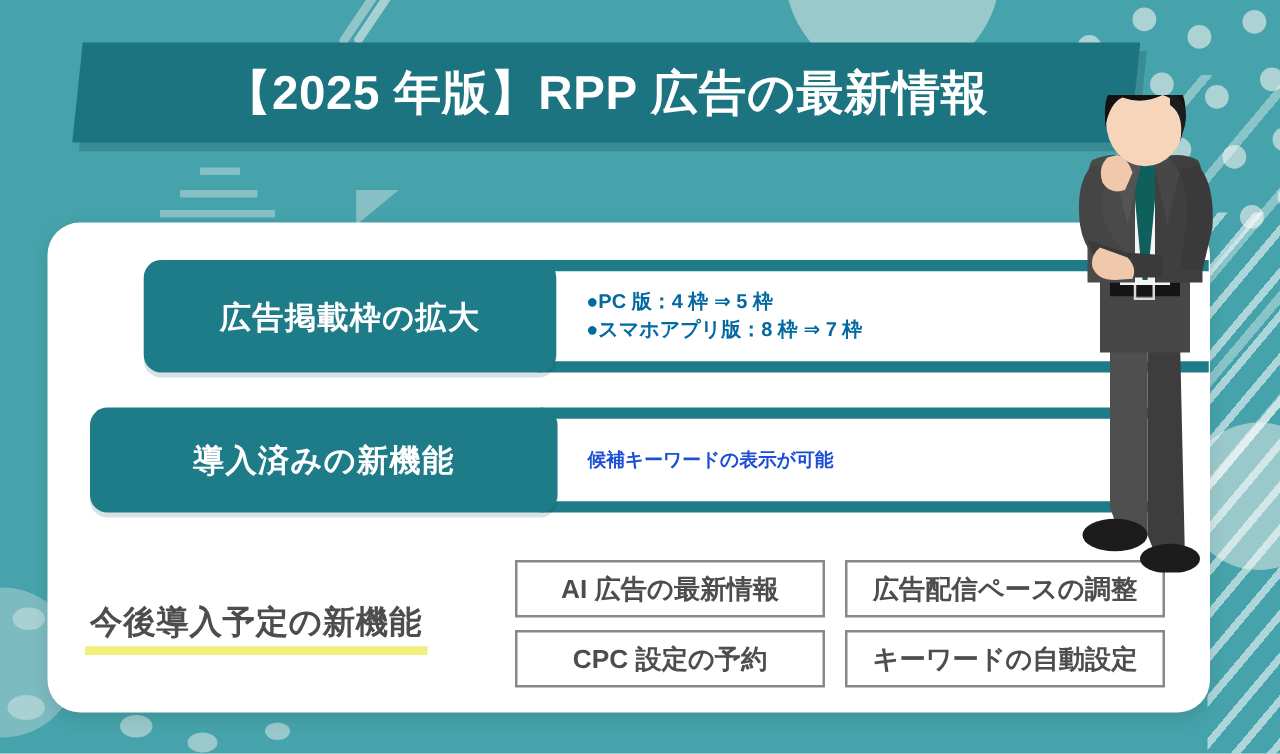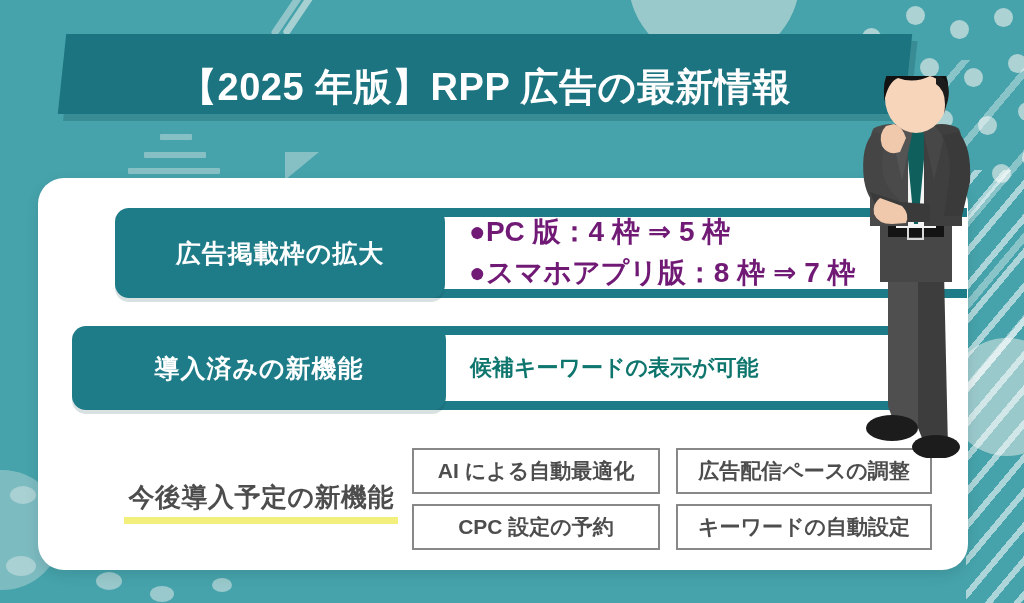--- a/index.html
+++ b/index.html
@@ -127,21 +127,21 @@
   .banner {
     position: absolute;
     left: 62px; top: 34px;
     width: 846px; height: 80px;
     background: #1b7480;
     transform: skewX(-6deg);
     box-shadow: 6px 7px 0 rgba(20,70,78,.25);
   }
   .banner-text {
     position: absolute;
-    left: 62px; top: 47px;
+    left: 62px; top: 34px;
     width: 846px; height: 80px;
     display: flex;
     align-items: center;
     justify-content: center;
     color: #ffffff;
     font-size: 38px;
     font-weight: bold;
     letter-spacing: .5px;
     white-space: nowrap;
   }
@@ -190,44 +190,44 @@
     border-bottom: 9px solid #1e7c88;
     display: flex;
     flex-direction: column;
     justify-content: center;
     padding-left: 38px;
     box-sizing: border-box;
     position: relative;
     z-index: 1;
   }
   .bullet-line {
-    color: #701a75;
-    font-size: 28px;
+    color: #0369a1;
+    font-size: 16px;
     font-weight: bold;
     line-height: 1.45;
     white-space: nowrap;
   }
   .single-line {
-    color: #0f766e;
-    font-size: 22px;
+    color: #1d4ed8;
+    font-size: 15px;
     font-weight: bold;
     white-space: nowrap;
   }
 
   
   .bottom {
     position: absolute;
     left: 72px; top: 440px;
     width: 860px; height: 118px;
     display: flex;
     align-items: center;
   }
   .future-head {
     width: 330px;
-    text-align: right;
+    text-align: left;
     position: relative;
   }
   .future-head .txt {
     color: #4d4d4d;
     font-size: 26px;
     font-weight: bold;
     letter-spacing: .5px;
     white-space: nowrap;
     position: relative;
     display: inline-block;
@@ -338,21 +338,21 @@
     <div class="value-box">
       <div class="single-line">候補キーワードの表示が可能</div>
     </div>
   </div>
 
   <div class="bottom">
     <div class="future-head">
       <span class="txt">今後導入予定の新機能</span>
     </div>
     <div class="chip-grid">
-      <div class="chip">AI による自動最適化</div>
+      <div class="chip">AI 広告の最新情報</div>
       <div class="chip">広告配信ペースの調整</div>
       <div class="chip">CPC 設定の予約</div>
       <div class="chip">キーワードの自動設定</div>
     </div>
   </div>
 
   <svg class="person" viewBox="0 0 160 382">
 
     <path d="M44 196 L44 330 L52 352 L74 352 L74 196 Z" fill="#4f4f4f"></path>
 

